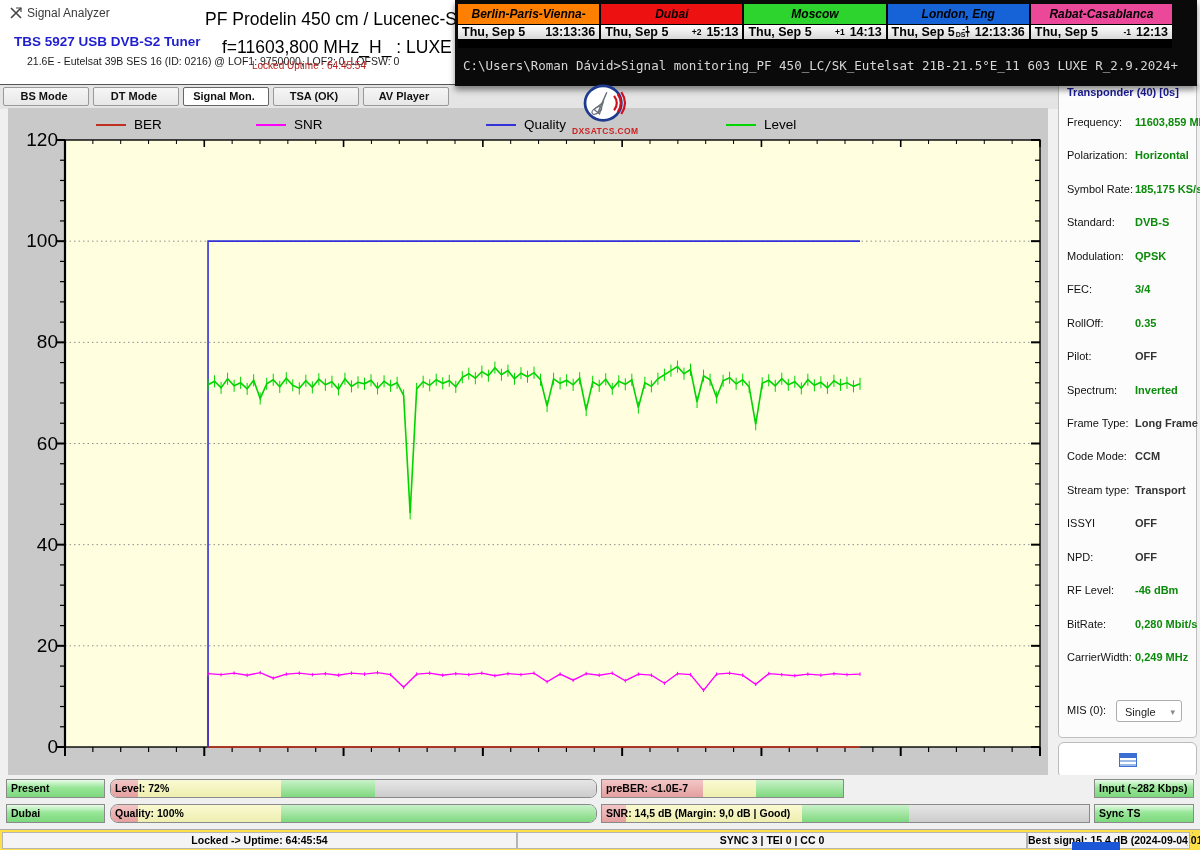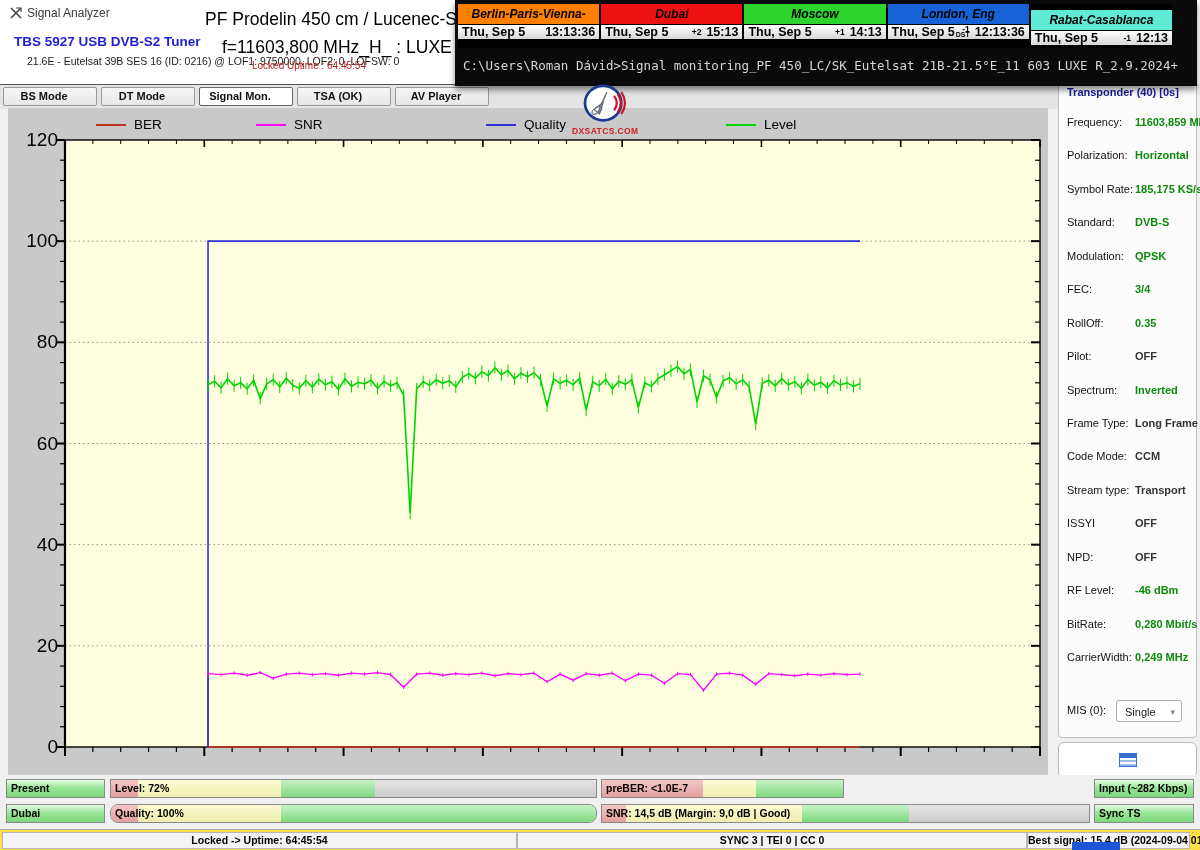--- a/index.html
+++ b/index.html
@@ -11,21 +11,21 @@
   #titlebar-title{left:27px;top:6px;font-size:12px;color:#3a3a3a;}
   #app-icon{left:9px;top:6px;width:14px;height:14px;}
   #tuner-name{left:14px;top:34px;font-size:13.5px;font-weight:bold;color:#1f1fd0;}
   #tuner-sub{left:27px;top:55px;font-size:10.5px;color:#1c1c1c;}
   #hdr-line1{left:205px;top:9px;font-size:17.5px;color:#000;}
   #hdr-line2{left:222px;top:37px;font-size:17.5px;color:#000;}
   #hdr-line3{left:252px;top:60px;font-size:10px;color:#b91c1c;text-align:right;}
 
   
   #tabstrip{left:0;top:84px;width:1060px;height:24px;background:#e4e4e4;border-top:1px solid #555;}
-  .tab{float:left;margin:2px 1px 0 3px;padding:2px 12px 3px 0;width:80px;text-align:center;
+  .tab{float:left;margin:2px 1px 0 3px;padding:2px 4px 3px 0;width:80px;text-align:center;
        font-size:11px;font-weight:600;color:#111;background:linear-gradient(#f6f6f6,#e7e7e7);
        border:1px solid #999;border-radius:2px;cursor:default;}
   .tab.active{background:#ffffff;border-color:#666;}
 
   
   #chart{left:8px;top:108px;width:1040px;height:667px;background:#c9c9c9;}
   .legend-item{position:absolute;top:9px;display:flex;align-items:center;gap:8px;font-size:13.5px;color:#000;}
   .legend-line{width:30px;height:0;border-top:2px solid #000;}
   .ylabel{position:absolute;width:46px;text-align:right;font-size:19px;color:#000;}
 
@@ -569,21 +569,21 @@
         <div class="clock-body">
           <span class="clock-date">Thu, Sep 5</span>
           <span class="clock-off">
             <span class="off-top">-1</span>
             <span class="off-sub">DST</span>
           </span>
           <span class="clock-time">12:13:36</span>
         </div>
       </div>
       <div class="clock">
-        <div class="clock-head" style="background: #5eead4; margin-top: 6px;">Rabat-Casablanca</div>
+        <div class="clock-head" style="background: #ec4899;">Rabat-Casablanca</div>
         <div class="clock-body">
           <span class="clock-date">Thu, Sep 5</span>
           <span class="clock-off">
             <span class="off-top">-1</span>
           </span>
           <span class="clock-time">12:13</span>
         </div>
       </div>
     </div>
 
@@ -597,21 +597,21 @@
       <path d="M40 11 q7 10 0 20" stroke="#cc1122" stroke-width="2.4" fill="none"></path>
       <path d="M44 9 q8 12 0 24" stroke="#cc1122" stroke-width="2.4" fill="none"></path>
     </svg>
     <div id="logo-text">DXSATCS.COM</div>
   </div>
 
   <div id="bars" class="abs">
       <div class="sbar green-bar" style="left: 6px; top: 4px; width: 99px;">
         <span class="lbl">Present</span>
       </div>
-      <div class="sbar" style="left: 110px; top: 4px; width: 487px;">
+      <div class="sbar" style="left: 110px; top: 4px; width: 487px; border-radius: 7px;">
         <div class="seg seg-pink" style="width: 5.5%;"></div>
         <div class="seg seg-yellow" style="width: 29.5%;"></div>
         <div class="seg seg-green" style="width: 19.5%;"></div>
         <div class="seg seg-gray"></div>
         <span class="lbl">Level: 72%</span>
       </div>
       <div class="sbar" style="left: 601px; top: 4px; width: 243px;">
         <div class="seg seg-pink" style="width: 42%;"></div>
         <div class="seg seg-yellow" style="width: 22%;"></div>
         <div class="seg seg-green" style="width: 36%;"></div>

